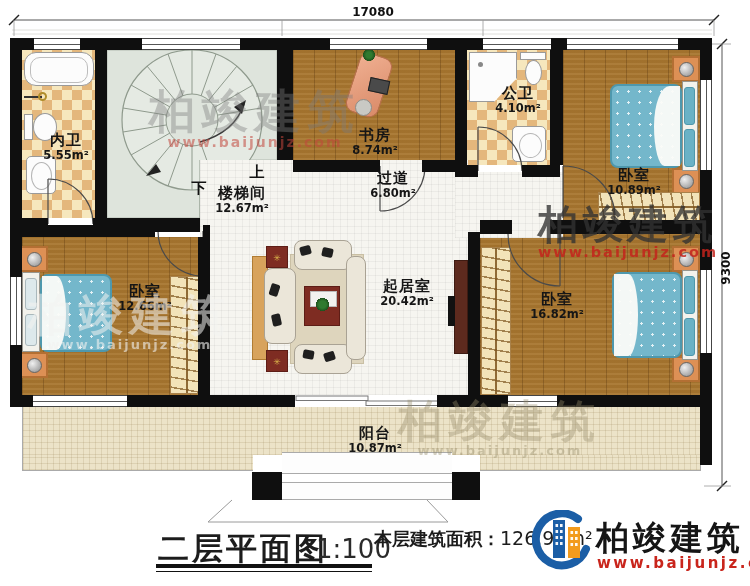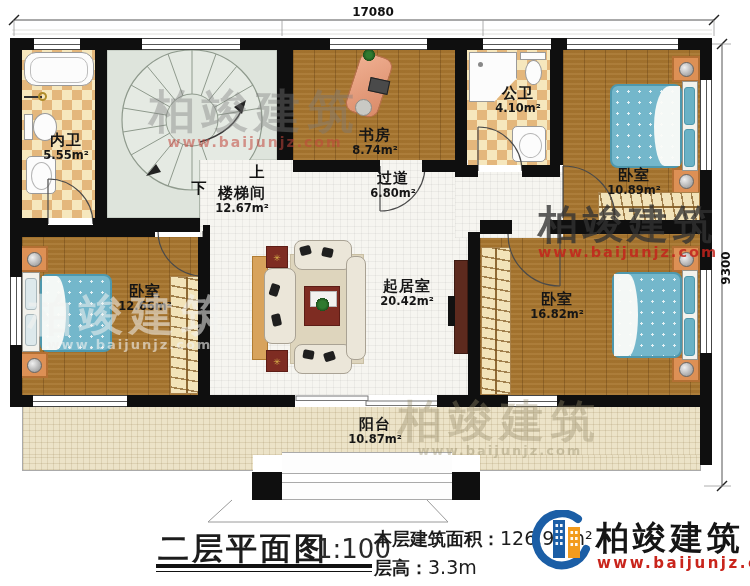--- a/index.html
+++ b/index.html
@@ -306,21 +306,21 @@
     <span class="ar">6.80m²</span></div>
   <div class="rlabel" style="left:407px;top:292px">
     <span class="nm">起居室</span>
     <span class="ar">20.42m²</span></div>
   <div class="rlabel" style="left:145px;top:297px">
     <span class="nm">卧室</span>
     <span class="ar">12.66m²</span></div>
   <div class="rlabel" style="left:557px;top:305px">
     <span class="nm">卧室</span>
     <span class="ar">16.82m²</span></div>
-  <div class="rlabel" style="left:375px;top:430px">
+  <div class="rlabel" style="left:375px;top:439px">
     <span class="nm">阳台</span>
     <span class="ar">10.87m²</span></div>
   <div class="dirlabel" style="left:257px;top:172px">上</div>
   <div class="dirlabel" style="left:199px;top:188px">下</div>
 
   <div class="dim" style="left:373px;top:12px;transform:translate(-50%,-50%)">17080</div>
   <div class="dim" style="left:726px;top:268px;transform:translate(-50%,-50%) rotate(-90deg)">9300</div>
 
   <div class="wm" style="left:255px;top:118px">
     <span class="t" style="font-size:46px;color:rgba(125,125,125,.40)">柏竣建筑</span>
@@ -338,22 +338,20 @@
     <span class="t" style="font-size:44px;color:rgba(150,140,105,.38)">柏竣建筑</span>
     <span class="u" style="color:rgba(150,140,105,.4)">www.baijunjz.com</span>
     </div>
 
   <div class="tb plan-title" style="left:158px;top:528px">二层平面图</div>
   <div class="tb plan-scale" style="left:316px;top:534px">1:100</div>
   <div class="tline" style="left:156px;top:564px;width:216px;height:4px"></div>
   <div class="tline" style="left:156px;top:571px;width:216px;height:1.2px"></div>
   <div class="tb infoline" style="left:374px;top:527px">
     <span>本层建筑面积：</span><span class="val">126.97m²</span></div>
-  <div class="tb infoline" style="left:374px;top:556px">
-    <span>层高：</span><span class="val">3.3m</span></div>
 
   <div class="abs" style="left:532px;top:510px;width:215px;height:72px;z-index:50">
     <svg width="60" height="72" viewBox="0 0 60 72" style="position:absolute;left:0;top:0">
       <path d="M46 9 A26 26 0 1 0 54 39" fill="none" stroke="#1b5ea6" stroke-width="8" stroke-linecap="round"></path>
       <rect x="21" y="10" width="12" height="38" fill="#1b5ea6"></rect>
       <rect x="36" y="17" width="12" height="31" fill="#f29b1d"></rect>
       <g fill="rgba(255,255,255,.95)">
         <rect x="23.5" y="14" width="2.6" height="3"></rect>
           <rect x="28" y="14" width="2.6" height="3"></rect>
         <rect x="23.5" y="20" width="2.6" height="3"></rect>

